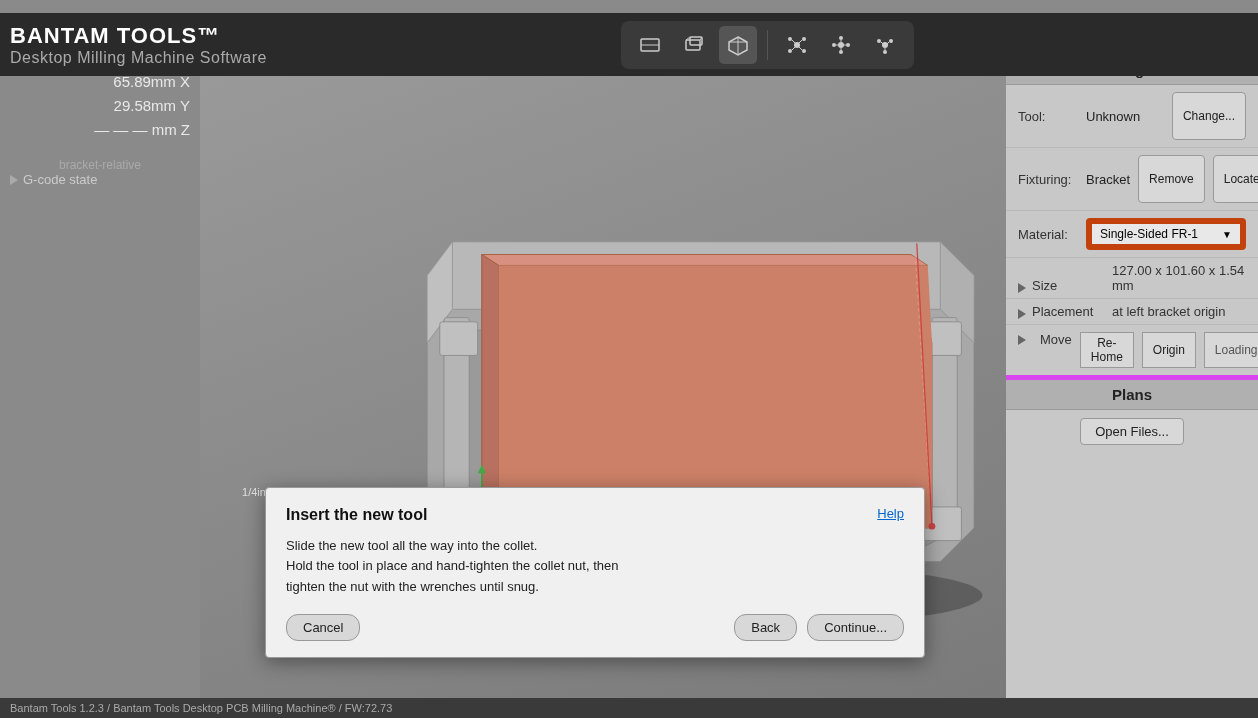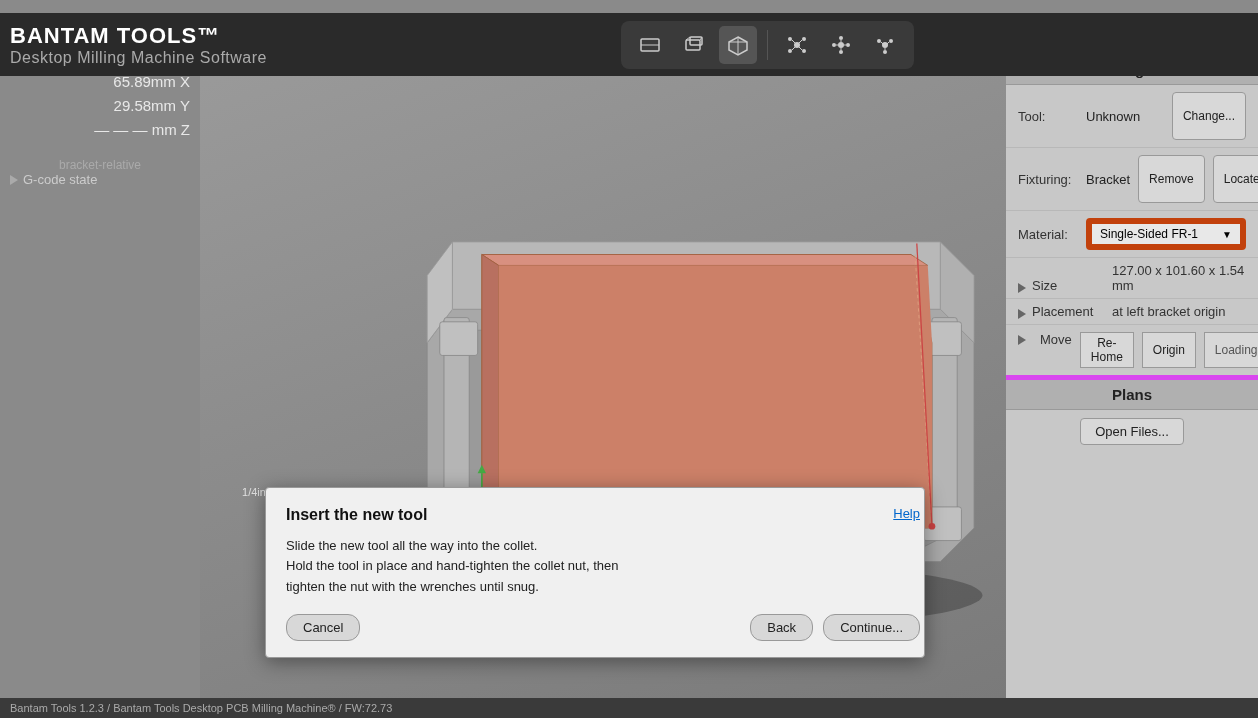--- a/index.html
+++ b/index.html
@@ -279,21 +279,21 @@
 
     
     #dialog-overlay {
       position: absolute;
       left: 265px;
       bottom: 60px;
       width: 660px;
       background: #f0f0f0;
       border: 1px solid #999;
       border-radius: 4px;
-      padding: 18px 4px 16px 20px;
+      padding: 18px 20px 16px 20px;
       z-index: 20;
       box-shadow: 0 4px 20px rgba(0,0,0,0.4);
     }
 
     .dialog-header {
       display: flex;
       justify-content: space-between;
       align-items: flex-start;
       margin-bottom: 12px;
     }

